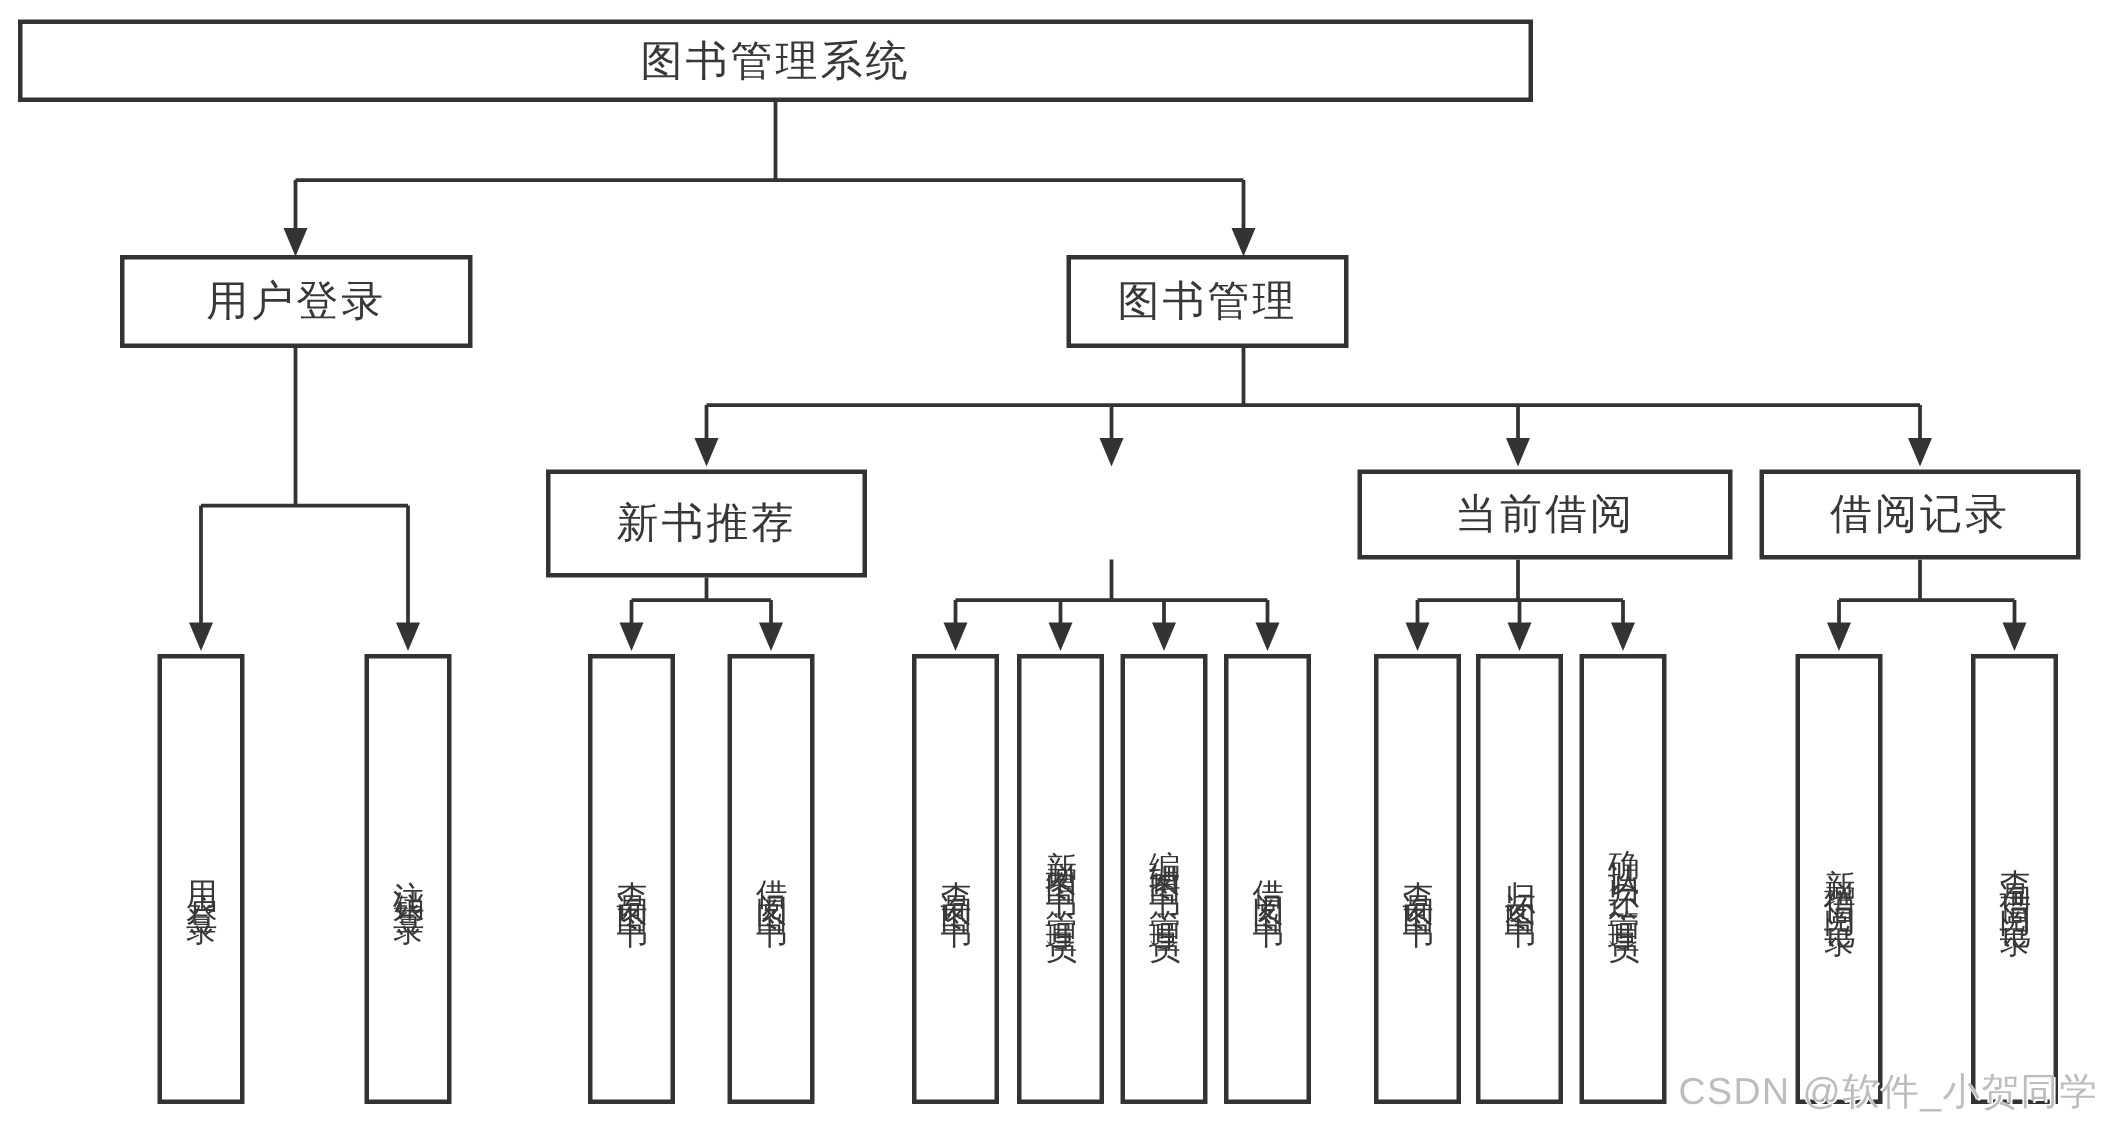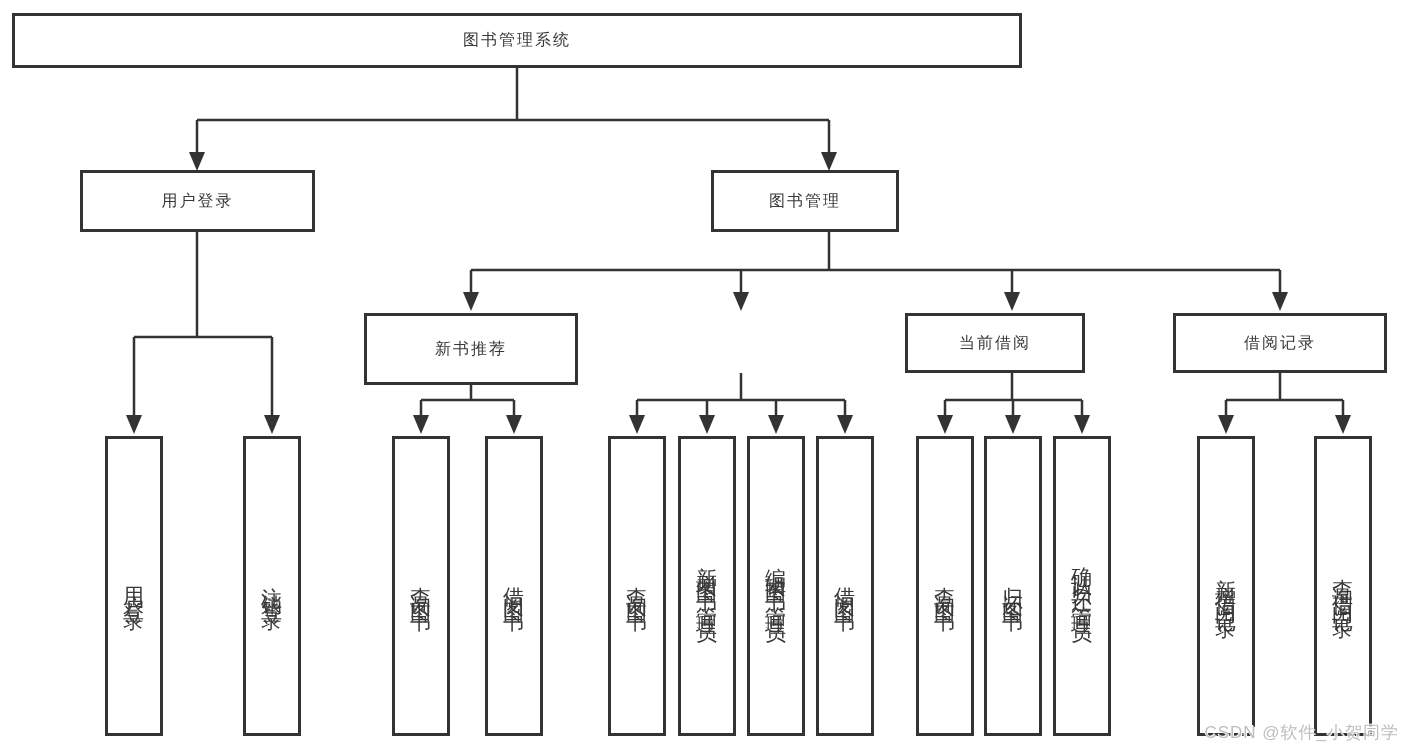--- a/index.html
+++ b/index.html
@@ -17,33 +17,33 @@
   #connectors { position: absolute; left: 0; top: 0; }
   .node {
     position: absolute;
     border: 3px solid #333333;
     background: #ffffff;
     display: flex;
     align-items: center;
     justify-content: center;
     color: #383838;
   }
-  .hnode { font-size: 16px; letter-spacing: 2px; }
+  .hnode { font-size: 28px; letter-spacing: 2px; }
   .leaf span {
     writing-mode: vertical-rl;
     text-orientation: mixed;
     font-size: 21px;
     letter-spacing: 8px;
     line-height: 1;
     white-space: nowrap;
   }
   .watermark {
     position: absolute;
     right: 6px; bottom: 3px;
-    font-size: 17px;
+    font-size: 25px;
     color: #bdbdbd;
     letter-spacing: 1px;
     z-index: 10;
     text-shadow: 1px 1px 0 #ffffff, -1px -1px 0 #ffffff;
   }
 </style>
 </head>
 <body>
 
 <div id="stage">
@@ -95,21 +95,21 @@
   <div class="node hnode" style="left:80px; top:170px; width:235px; height:62px;">
     <span>用户登录</span>
   </div>
   <div class="node hnode" style="left:711px; top:170px; width:188px; height:62px;">
     <span>图书管理</span>
   </div>
 
   <div class="node hnode" style="left:364px; top:313px; width:214px; height:72px;">
     <span>新书推荐</span>
   </div>
-  <div class="node hnode" style="left:905px; top:313px; width:180px; height:60px;">
+  <div class="node hnode" style="left:905px; top:313px; width:250px; height:60px;">
     <span>当前借阅</span>
   </div>
   <div class="node hnode" style="left:1173px; top:313px; width:214px; height:60px;">
     <span>借阅记录</span>
   </div>
 
   <div class="node leaf" style="left:105px; top:436px; width:58px; height:300px;">
     <span>用户登录</span>
   </div>
   <div class="node leaf" style="left:243px; top:436px; width:58px; height:300px;">

